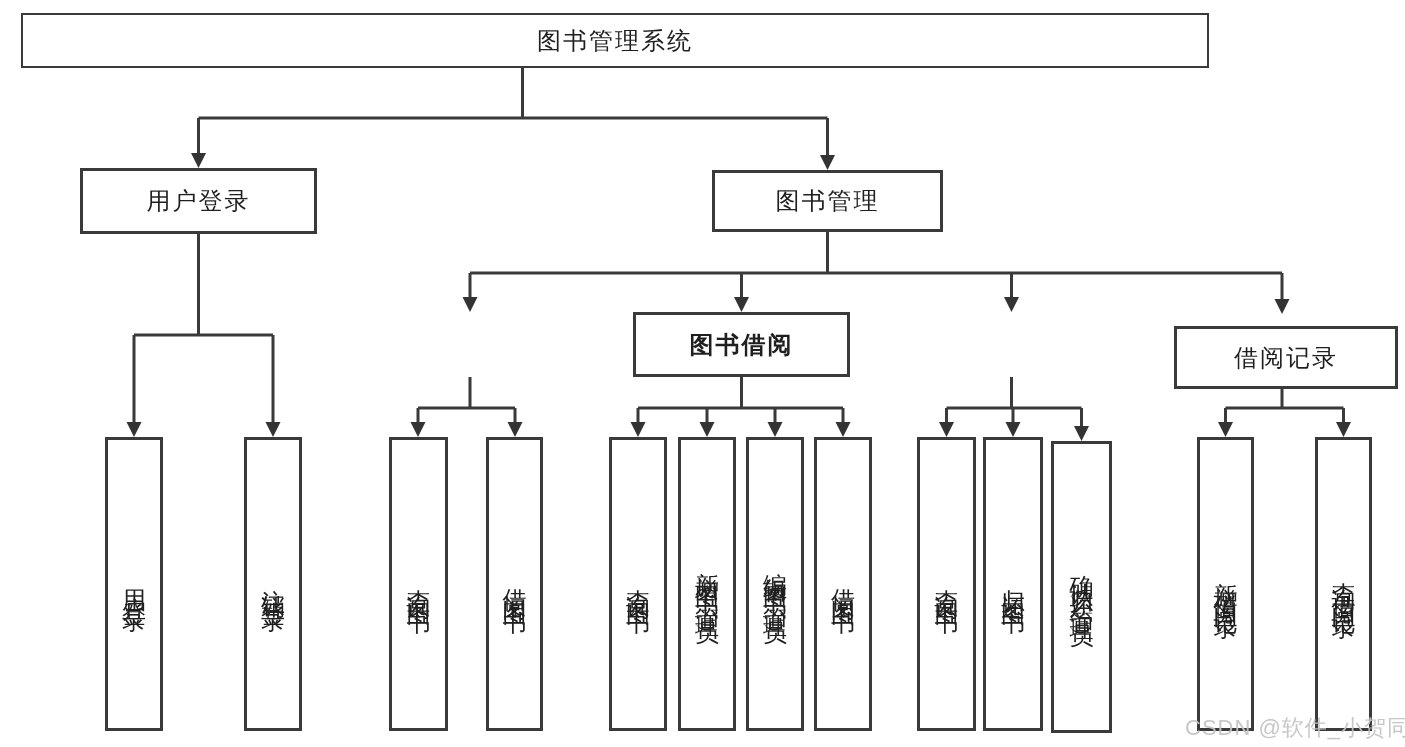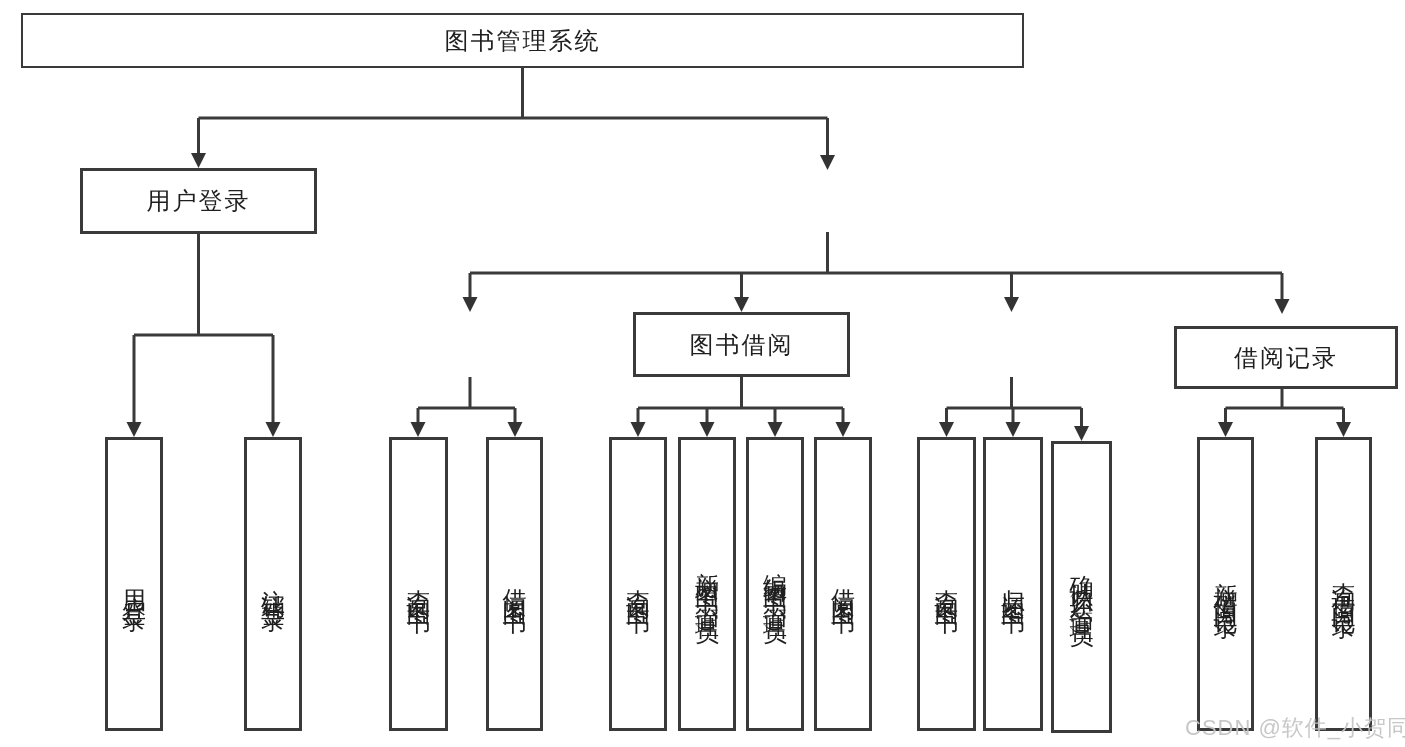--- a/index.html
+++ b/index.html
@@ -72,29 +72,32 @@
       <path class="head" d="M1074 426 h15 l-7.5 15 z"></path>
     </g>
 
     <g>
       <path class="shaft" d="M1282 377 V408 M1225.5 408 H1343.5 M1225.5 408 V422 M1343.5 408 V422"></path>
       <path class="head" d="M1218 422 h15 l-7.5 15 z"></path>
       <path class="head" d="M1336 422 h15 l-7.5 15 z"></path>
     </g>
   </svg>
 
-  <div class="hbox" style="left:21px;top:13px;width:1003px;height:55px;border-width:2.5px;">
+  <div class="hbox" style="left:21px;top:13px;width:1188px;height:55px;border-width:2.5px;">
     <span>图书管理系统</span>
   </div>
 
   <div class="hbox" style="left:80px;top:168px;width:237px;height:66px;">
     <span>用户登录</span>
   </div>
+  <div class="hbox" style="left:712px;top:170px;width:231px;height:62px;">
+    <span>图书管理</span>
+  </div>
 
-  <div class="hbox" style="left:633px;top:312px;width:217px;height:65px;">
+  <div class="hbox" style="left:633px;top:312px;width:217px;height:65px;font-weight:bold;">
     <span>图书借阅</span>
   </div>
   <div class="hbox" style="left:1174px;top:326px;width:224px;height:63px;">
     <span>借阅记录</span>
   </div>
 
   <div class="vbox" style="left:105px;top:437px;width:58px;height:294px;">
     <span>用户登录</span>
   </div>
   <div class="vbox" style="left:244px;top:437px;width:58px;height:294px;">

